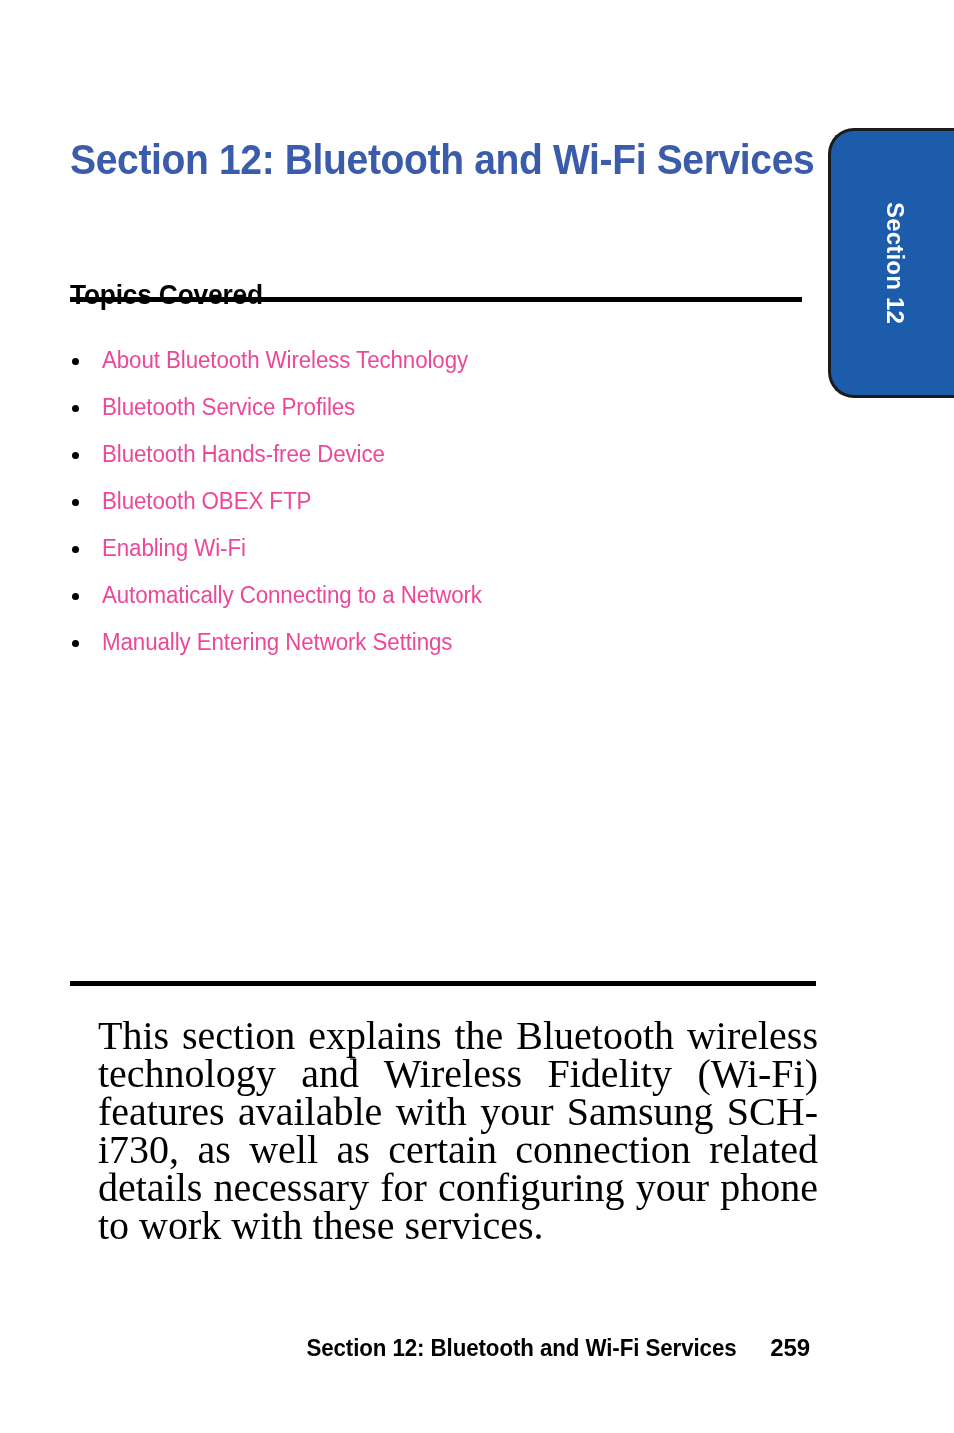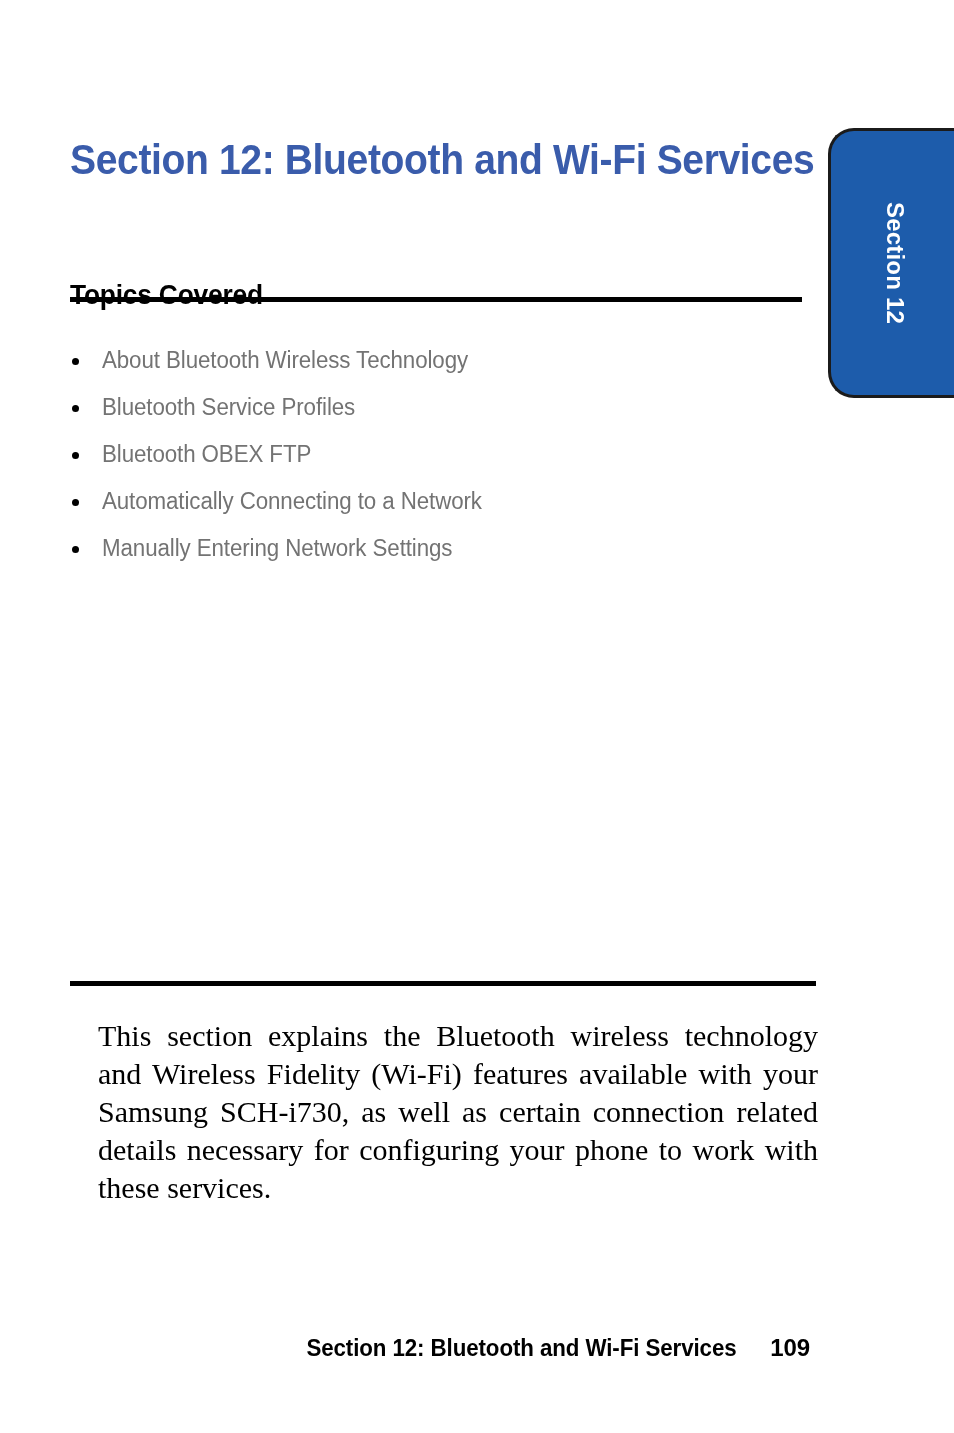--- a/index.html
+++ b/index.html
@@ -114,21 +114,21 @@
     margin: 0;
     padding: 0;
     list-style: none;
   }
 
   .topic-item {
     position: relative;
     height: 47px;
     line-height: 47px;
     padding-left: 32px;
-    color: #737373;
+    color: #ec4899;
     font-family: "Liberation Sans Narrow", "Liberation Sans", sans-serif;
     font-size: 23.5px;
     font-weight: normal;
     letter-spacing: -0.1px;
     white-space: nowrap;
   }
 
   .topic-bullet {
     position: absolute;
     left: 2px;
@@ -148,21 +148,21 @@
 
   
   .intro-paragraph {
     position: absolute;
     left: 98px;
     top: 1017px;
     width: 720px;
     margin: 0;
     color: #000000;
     font-family: "Liberation Serif", "DejaVu Serif", serif;
-    font-size: 30px;
+    font-size: 40px;
     line-height: 38px;
     text-align: justify;
     text-justify: inter-word;
   }
 
   
   .footer {
     position: absolute;
     left: 70px;
     top: 1334px;
@@ -207,34 +207,42 @@
     <li class="topic-item">
       <span class="topic-bullet"></span>
       <span class="topic-text">About Bluetooth Wireless Technology</span>
     </li>
     <li class="topic-item">
       <span class="topic-bullet"></span>
       <span class="topic-text">Bluetooth Service Profiles</span>
     </li>
     <li class="topic-item">
       <span class="topic-bullet"></span>
+      <span class="topic-text">Bluetooth Hands-free Device</span>
+    </li>
+    <li class="topic-item">
+      <span class="topic-bullet"></span>
       <span class="topic-text">Bluetooth OBEX FTP</span>
+    </li>
+    <li class="topic-item">
+      <span class="topic-bullet"></span>
+      <span class="topic-text">Enabling Wi-Fi</span>
     </li>
     <li class="topic-item">
       <span class="topic-bullet"></span>
       <span class="topic-text">Automatically Connecting to a Network</span>
     </li>
     <li class="topic-item">
       <span class="topic-bullet"></span>
       <span class="topic-text">Manually Entering Network Settings</span>
     </li>
   </ul>
 
   <div class="rule-bottom"></div>
 
   <p class="intro-paragraph">This section explains the Bluetooth wireless technology and Wireless Fidelity (Wi-Fi) features available with your Samsung SCH-i730, as well as certain connection related details necessary for configuring your phone to work with these services.</p>
 
   <div class="footer">
     <span class="footer-title">Section 12: Bluetooth and Wi-Fi Services</span>
-    <span class="footer-page">109</span>
+    <span class="footer-page">259</span>
   </div>
 
 </div>
 
 </body></html>

